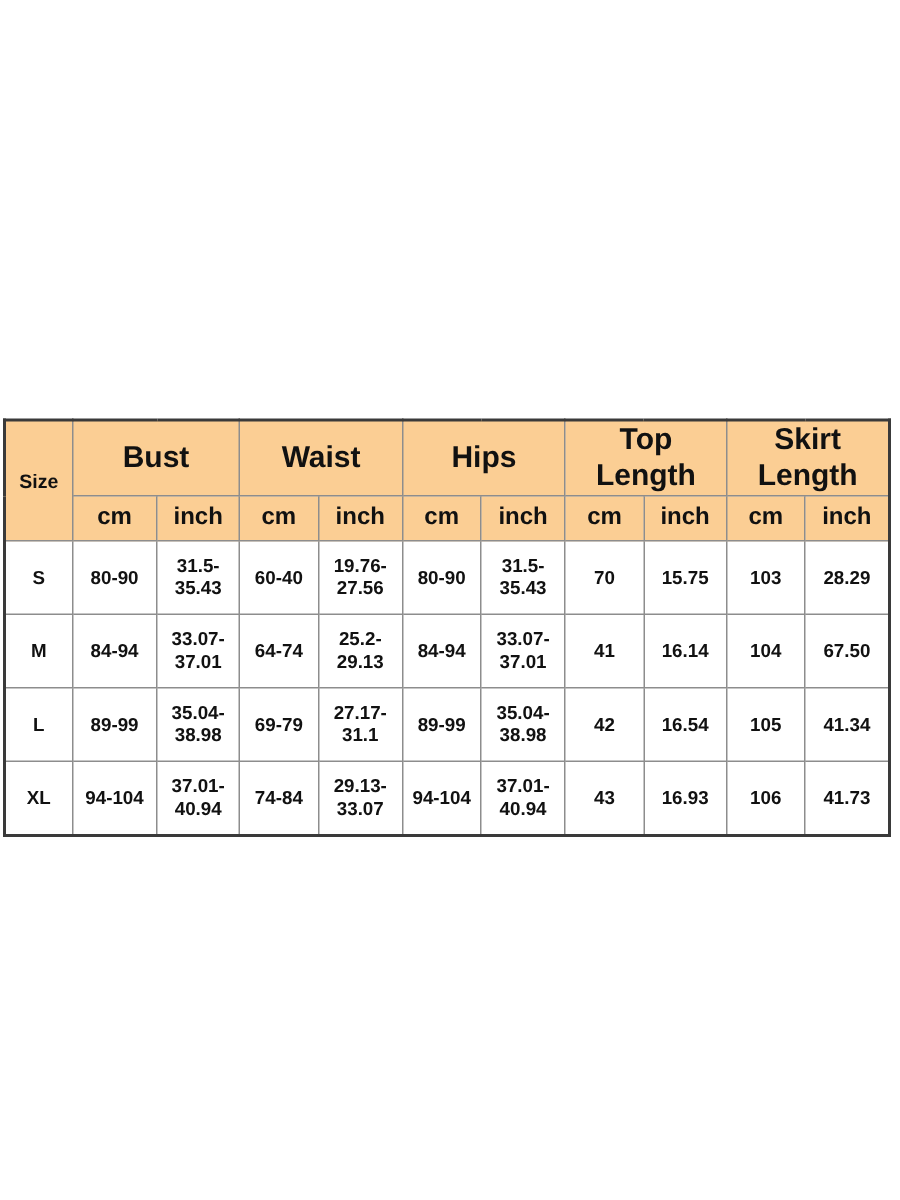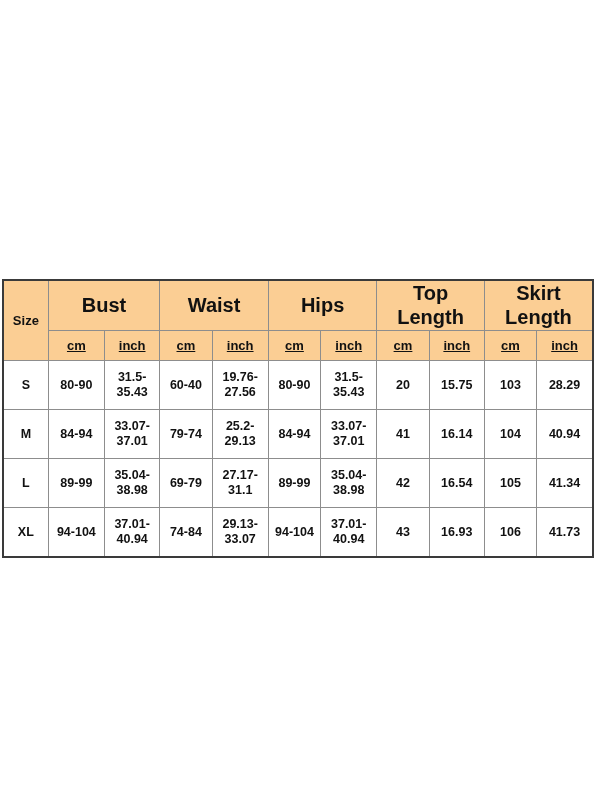--- a/index.html
+++ b/index.html
@@ -55,23 +55,22 @@
   table.size-chart thead th {
     background: #fbce94;
   }
 
   th.group-head {
     font-size: 20px;
     height: 28px;
   }
 
   th.unit-head {
-    font-size: 13px;
+    font-size: 16px;
     height: 27px;
-    text-decoration: underline;
   }
 
   th.size-head {
     font-size: 13px;
     background: #fbce94;
   }
 
   
   table.size-chart tbody td {
     background: #ffffff;
@@ -142,37 +141,37 @@
 
       <tbody>
         <tr>
           <td class="size-cell">S</td>
           <td>80-90</td>
           <td>31.5-35.43</td>
           <td>60-40</td>
           <td>19.76-27.56</td>
           <td>80-90</td>
           <td>31.5-35.43</td>
-          <td>20</td>
+          <td>70</td>
           <td>15.75</td>
           <td>103</td>
           <td>28.29</td>
         </tr>
         <tr>
           <td class="size-cell">M</td>
           <td>84-94</td>
           <td>33.07-37.01</td>
-          <td>79-74</td>
+          <td>64-74</td>
           <td>25.2-29.13</td>
           <td>84-94</td>
           <td>33.07-37.01</td>
           <td>41</td>
           <td>16.14</td>
           <td>104</td>
-          <td>40.94</td>
+          <td>67.50</td>
         </tr>
         <tr>
           <td class="size-cell">L</td>
           <td>89-99</td>
           <td>35.04-38.98</td>
           <td>69-79</td>
           <td>27.17-31.1</td>
           <td>89-99</td>
           <td>35.04-38.98</td>
           <td>42</td>

